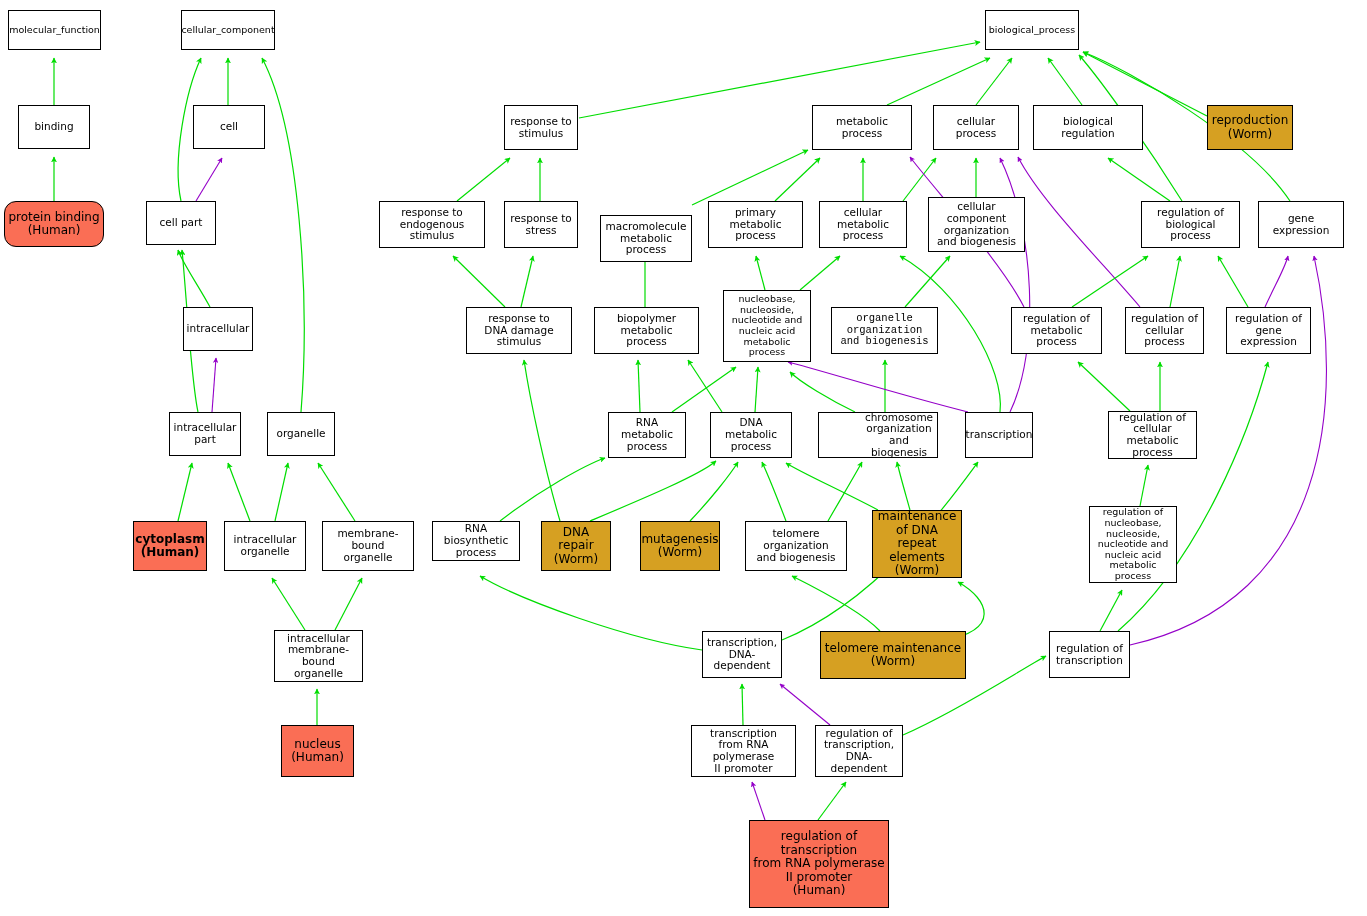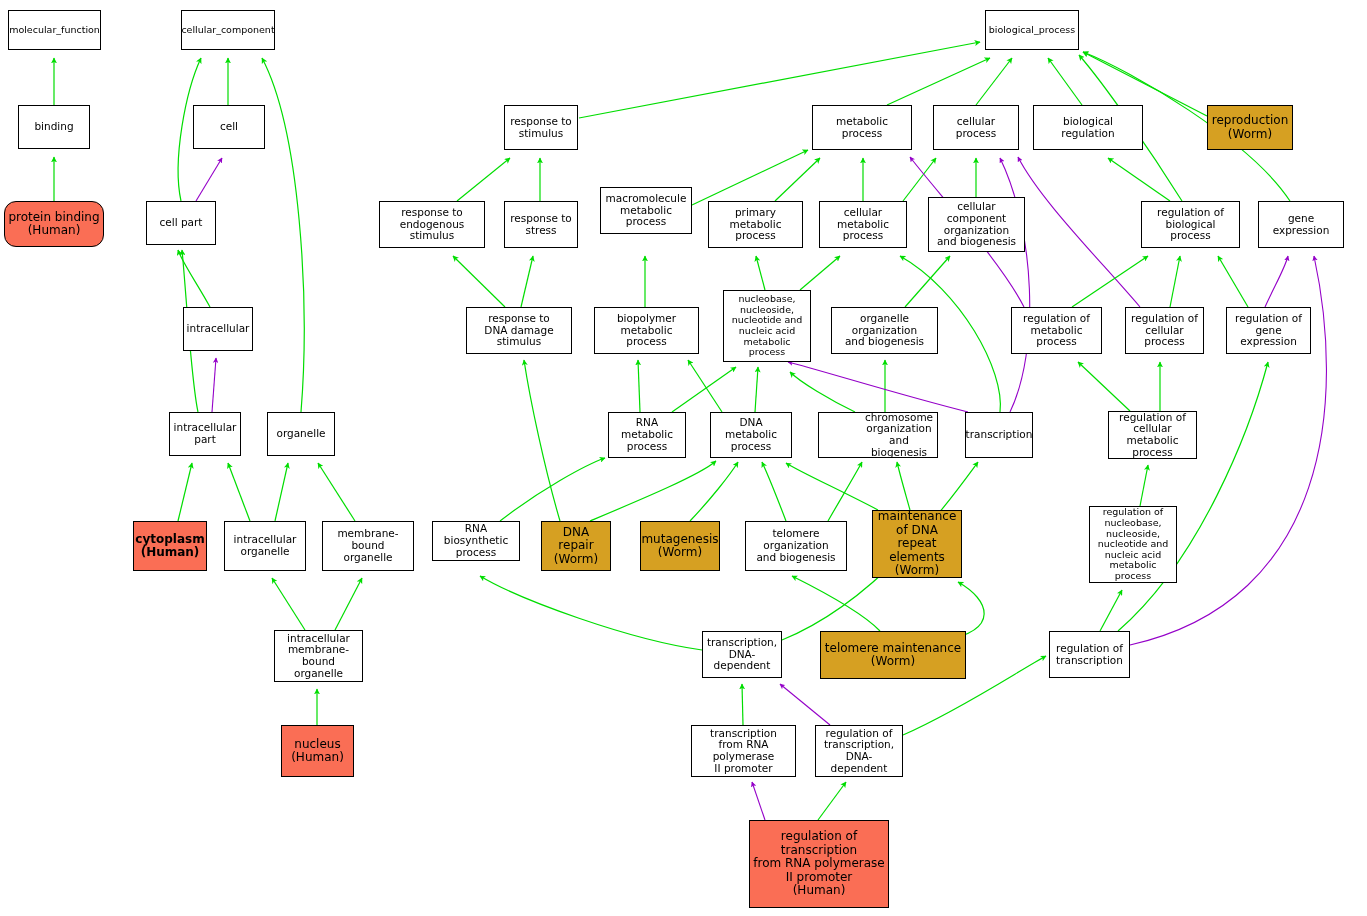--- a/index.html
+++ b/index.html
@@ -164,42 +164,42 @@
 (Worm)</div>
       <div class="node white sz-md" style="left: 812px; top: 105px; width: 100px; height: 45px;">metabolic process</div>
       <div class="node white sz-md" style="left: 933px; top: 105px; width: 86px; height: 45px;">cellular process</div>
       <div class="node white sz-md" style="left: 1033px; top: 105px; width: 110px; height: 45px;">biological regulation</div>
       <div class="node white sz-md" style="left: 504px; top: 105px; width: 74px; height: 45px;">response to
 stimulus</div>
       <div class="node white sz-md" style="left: 379px; top: 201px; width: 106px; height: 47px;">response to
 endogenous stimulus</div>
       <div class="node white sz-md" style="left: 504px; top: 201px; width: 74px; height: 47px;">response to
 stress</div>
-      <div class="node white sz-md" style="left: 600px; top: 187px; width: 92px; height: 47px;">macromolecule
+      <div class="node white sz-md" style="left: 600px; top: 215px; width: 92px; height: 47px;">macromolecule
 metabolic process</div>
       <div class="node white sz-md" style="left: 708px; top: 201px; width: 95px; height: 47px;">primary metabolic
 process</div>
       <div class="node white sz-md" style="left: 819px; top: 201px; width: 88px; height: 47px;">cellular metabolic
 process</div>
       <div class="node white sz-md" style="left: 928px; top: 197px; width: 97px; height: 55px;">cellular component
 organization
 and biogenesis</div>
       <div class="node white sz-md" style="left: 1141px; top: 201px; width: 99px; height: 47px;">regulation of
 biological process</div>
       <div class="node white sz-md" style="left: 1258px; top: 201px; width: 86px; height: 47px;">gene expression</div>
       <div class="node white sz-md" style="left: 466px; top: 307px; width: 106px; height: 47px;">response to
 DNA damage stimulus</div>
       <div class="node white sz-md" style="left: 594px; top: 307px; width: 105px; height: 47px;">biopolymer metabolic
 process</div>
       <div class="node white sz-sm" style="left: 723px; top: 290px; width: 88px; height: 72px;">nucleobase,
 nucleoside,
 nucleotide and
 nucleic acid
 metabolic process</div>
-      <div class="node white sz-md" style="left: 831px; top: 307px; width: 107px; height: 47px;">organelle organization
+      <div class="node white sz-md" style="left: 831px; top: 307px; width: 107px; height: 47px; font-family: Liberation Mono, monospace;">organelle organization
 and biogenesis</div>
       <div class="node white sz-md" style="left: 1011px; top: 307px; width: 91px; height: 47px;">regulation of
 metabolic process</div>
       <div class="node white sz-md" style="left: 1125px; top: 307px; width: 79px; height: 47px;">regulation of
 cellular process</div>
       <div class="node white sz-md" style="left: 1226px; top: 307px; width: 85px; height: 47px;">regulation of
 gene expression</div>
       <div class="node white sz-md" style="left: 608px; top: 412px; width: 78px; height: 46px;">RNA metabolic
 process</div>
       <div class="node white sz-md" style="left: 710px; top: 412px; width: 82px; height: 46px;">DNA metabolic

